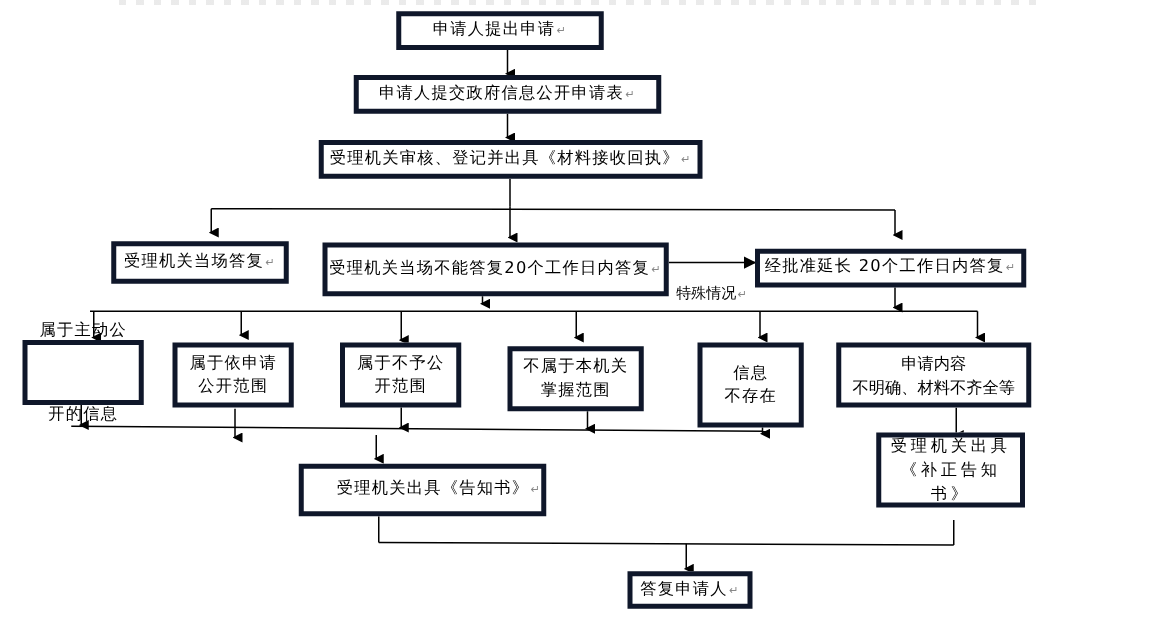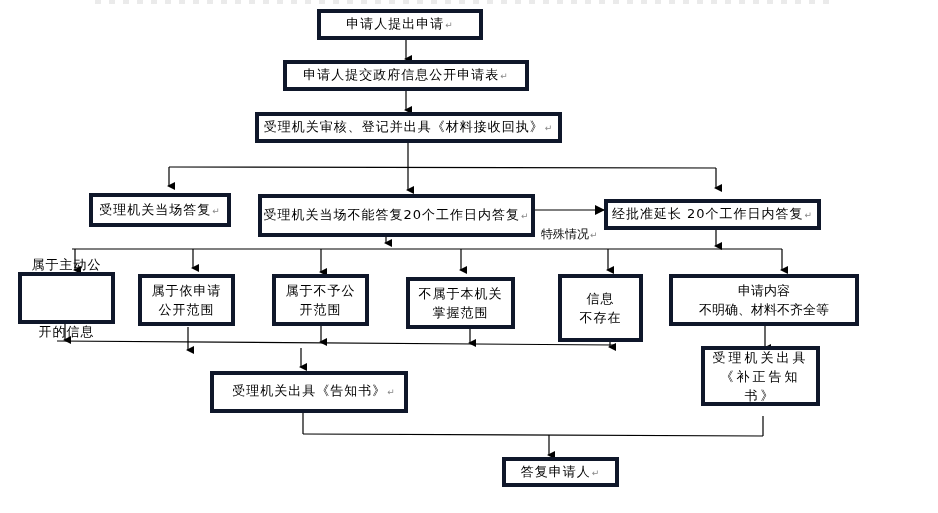--- a/index.html
+++ b/index.html
@@ -1,21 +1,21 @@
 <!DOCTYPE html>
 <html><head>
 <meta charset="utf-8">
 <style>
   html, body { margin: 0; padding: 0; background: #ffffff; }
   body { width: 938px; height: 513px; position: relative; overflow: hidden;
          font-family: "DejaVu Sans", sans-serif; color: #000; }
   .box { position: absolute; border: 4px solid #0f172a; background: #fff; box-sizing: border-box;
          display: flex; flex-direction: column; align-items: center; justify-content: center;
          font-size: 13px; line-height: 19px; text-align: center; letter-spacing: 1px; }
-  .box.left { align-items: center; justify-content: flex-start; padding: 6px 0 0 10px; }
+  .box.left { align-items: flex-end; justify-content: flex-start; padding: 6px 0 0 10px; margin-left: 29px; }
   .mark { color: #888; font-size: 9px; margin-left: 1px; }
   .label { position: absolute; font-size: 12px; white-space: nowrap; }
   svg#lines { position: absolute; left: 0; top: 0; }
   .topnoise { position: absolute; left: 95px; top: 0; width: 735px; height: 4px;
               background: repeating-linear-gradient(90deg, #ddd 0 6px, transparent 6px 14px); opacity: .6; }
 </style>
 </head>
 <body>
 
 <div class="topnoise"></div>
@@ -115,29 +115,29 @@
 <div class="box" style="left:406px;top:277px;width:109px;height:52px;">
   <span>不属于本机关</span>
   <span>掌握范围</span>
 </div>
 
 <div class="box" style="left:558px;top:274px;width:85px;height:68px;">
   <span>信息</span>
   <span>不存在</span>
 </div>
 
-<div class="box" style="left:669px;top:274px;width:190px;height:52px;letter-spacing:0;font-family:Liberation Serif, serif;">
+<div class="box" style="left:669px;top:274px;width:156px;height:52px;letter-spacing:0;font-family:Liberation Serif, serif;">
   <span>申请内容</span>
   <span>不明确、材料不齐全等</span>
 </div>
 
 <div class="box left" style="left:210px;top:371px;width:198px;height:42px;">
   <span><span>受理机关出具《告知书》</span><span class="mark">↵</span></span>
 </div>
 
 <div class="box" style="left:701px;top:346px;width:119px;height:60px;letter-spacing:3px;">
   <span>受理机关出具</span>
   <span>《补正告知书》</span>
 </div>
 
-<div class="box" style="left:502px;top:457px;width:117px;height:30px;">
+<div class="box" style="left:502px;top:457px;width:100px;height:30px;">
   <span><span>答复申请人</span><span class="mark">↵</span></span>
 </div>
 
 </body></html>

